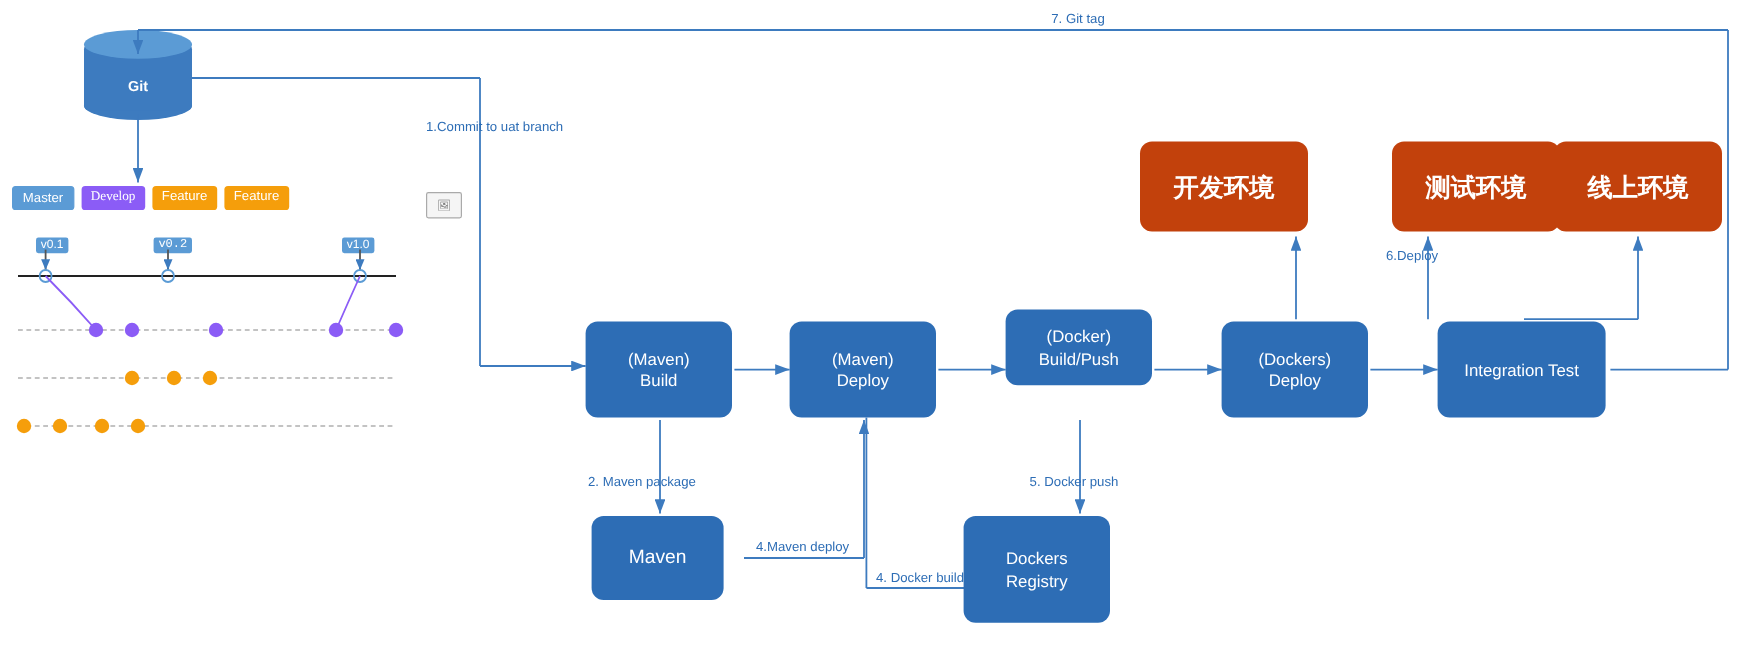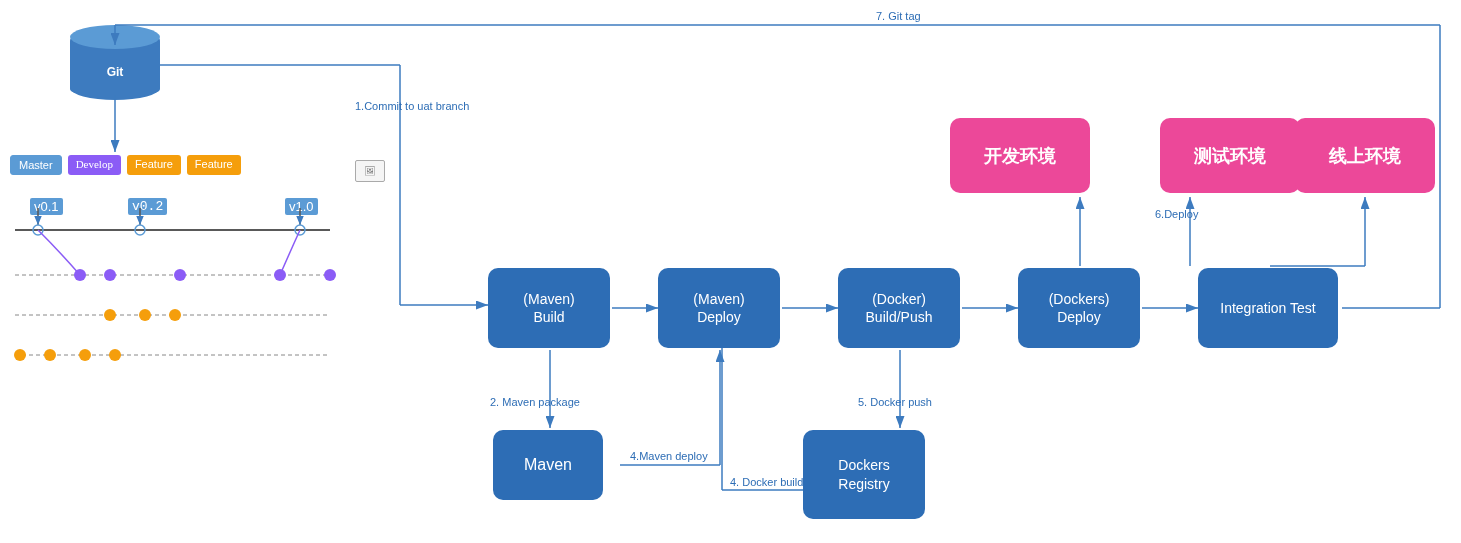--- a/index.html
+++ b/index.html
@@ -82,21 +82,21 @@
     .tag-master { background: #5b9bd5; border: 1px solid #5b9bd5; color: #fff; }
     .tag-develop { background: #8b5cf6; font-family: Liberation Serif, serif; }
     .tag-feature1 { background: #f59e0b; }
     .tag-feature2 { background: #f59e0b; }
 
     
     .version-tag {
       position: absolute;
       background: #5b9bd5;
       color: #fff;
-      font-size: 13px;
+      font-size: 10px;
       padding: 1px 4px;
       border-radius: 2px;
     }
 
     
     .process-box {
       position: absolute;
       background: #2d6db5;
       color: #fff;
       border-radius: 10px;
@@ -105,28 +105,28 @@
       justify-content: center;
       text-align: center;
       font-size: 14px;
       font-weight: 500;
       line-height: 1.3;
     }
 
     
     .env-box {
       position: absolute;
-      background: #ec4899;
+      background: #c2410c;
       color: #fff;
       border-radius: 10px;
       display: flex;
       align-items: center;
       justify-content: center;
       text-align: center;
-      font-size: 18px;
+      font-size: 21px;
       font-weight: bold;
     }
 
     
     .arrows-svg {
       position: absolute;
       top: 0;
       left: 0;
       width: 1461px;
       height: 543px;
@@ -272,21 +272,21 @@
   <div class="arrow-label" style="left:630px;top:450px;">4.Maven deploy</div>
   <div class="arrow-label" style="left:730px;top:476px;">4. Docker build</div>
   <div class="arrow-label" style="left:858px;top:396px;">5. Docker push</div>
   <div class="arrow-label" style="left:1155px;top:208px;">6.Deploy</div>
   <div class="arrow-label" style="left:876px;top:10px;">7. Git tag</div>
 
   <div class="process-box" style="left:488px;top:268px;width:122px;height:80px;">(Maven)<br>Build</div>
 
   <div class="process-box" style="left:658px;top:268px;width:122px;height:80px;">(Maven)<br>Deploy</div>
 
-  <div class="process-box" style="left:838px;top:268px;width:122px;height:80px;">(Docker)<br>Build/Push</div>
+  <div class="process-box" style="left:838px;top:258px;width:122px;height:63px;">(Docker)<br>Build/Push</div>
 
   <div class="process-box" style="left:1018px;top:268px;width:122px;height:80px;">(Dockers)<br>Deploy</div>
 
   <div class="process-box" style="left:1198px;top:268px;width:140px;height:80px;">Integration Test</div>
 
   <div class="process-box" style="left:493px;top:430px;width:110px;height:70px;font-size:16px;">Maven</div>
 
   <div class="process-box" style="left:803px;top:430px;width:122px;height:89px;">Dockers<br>Registry</div>
 
   <div class="env-box" style="left:950px;top:118px;width:140px;height:75px;">开发环境</div>

